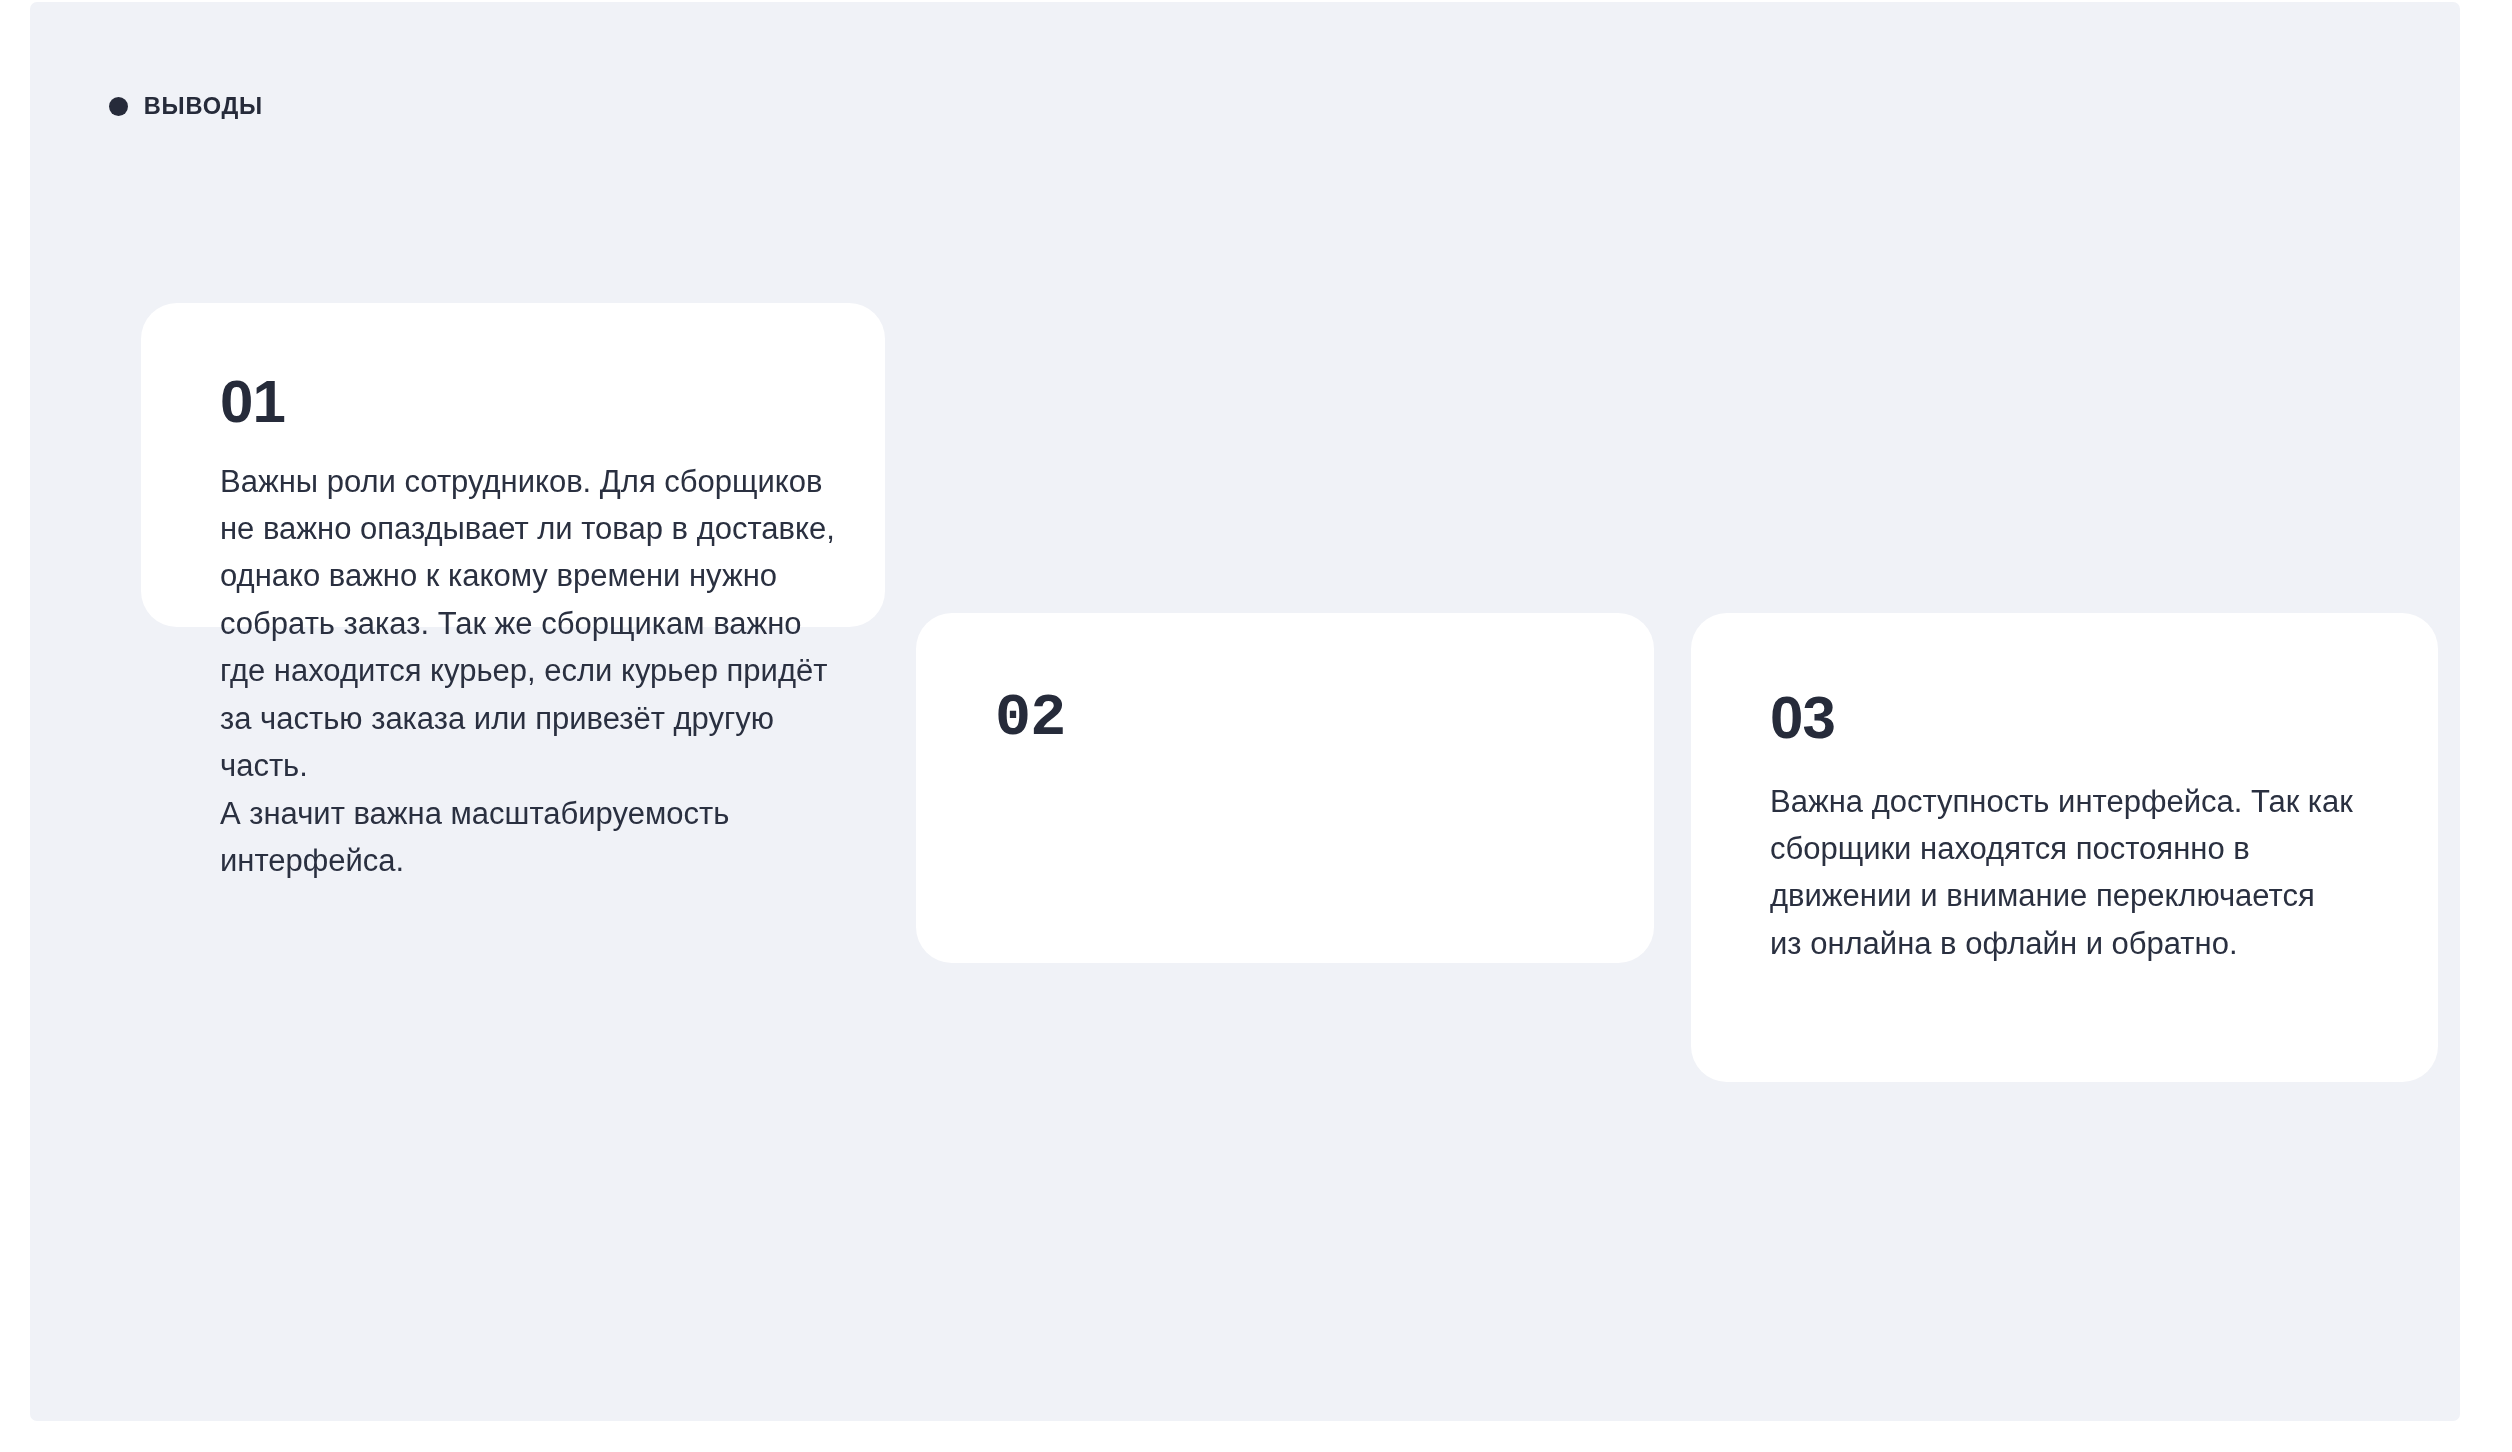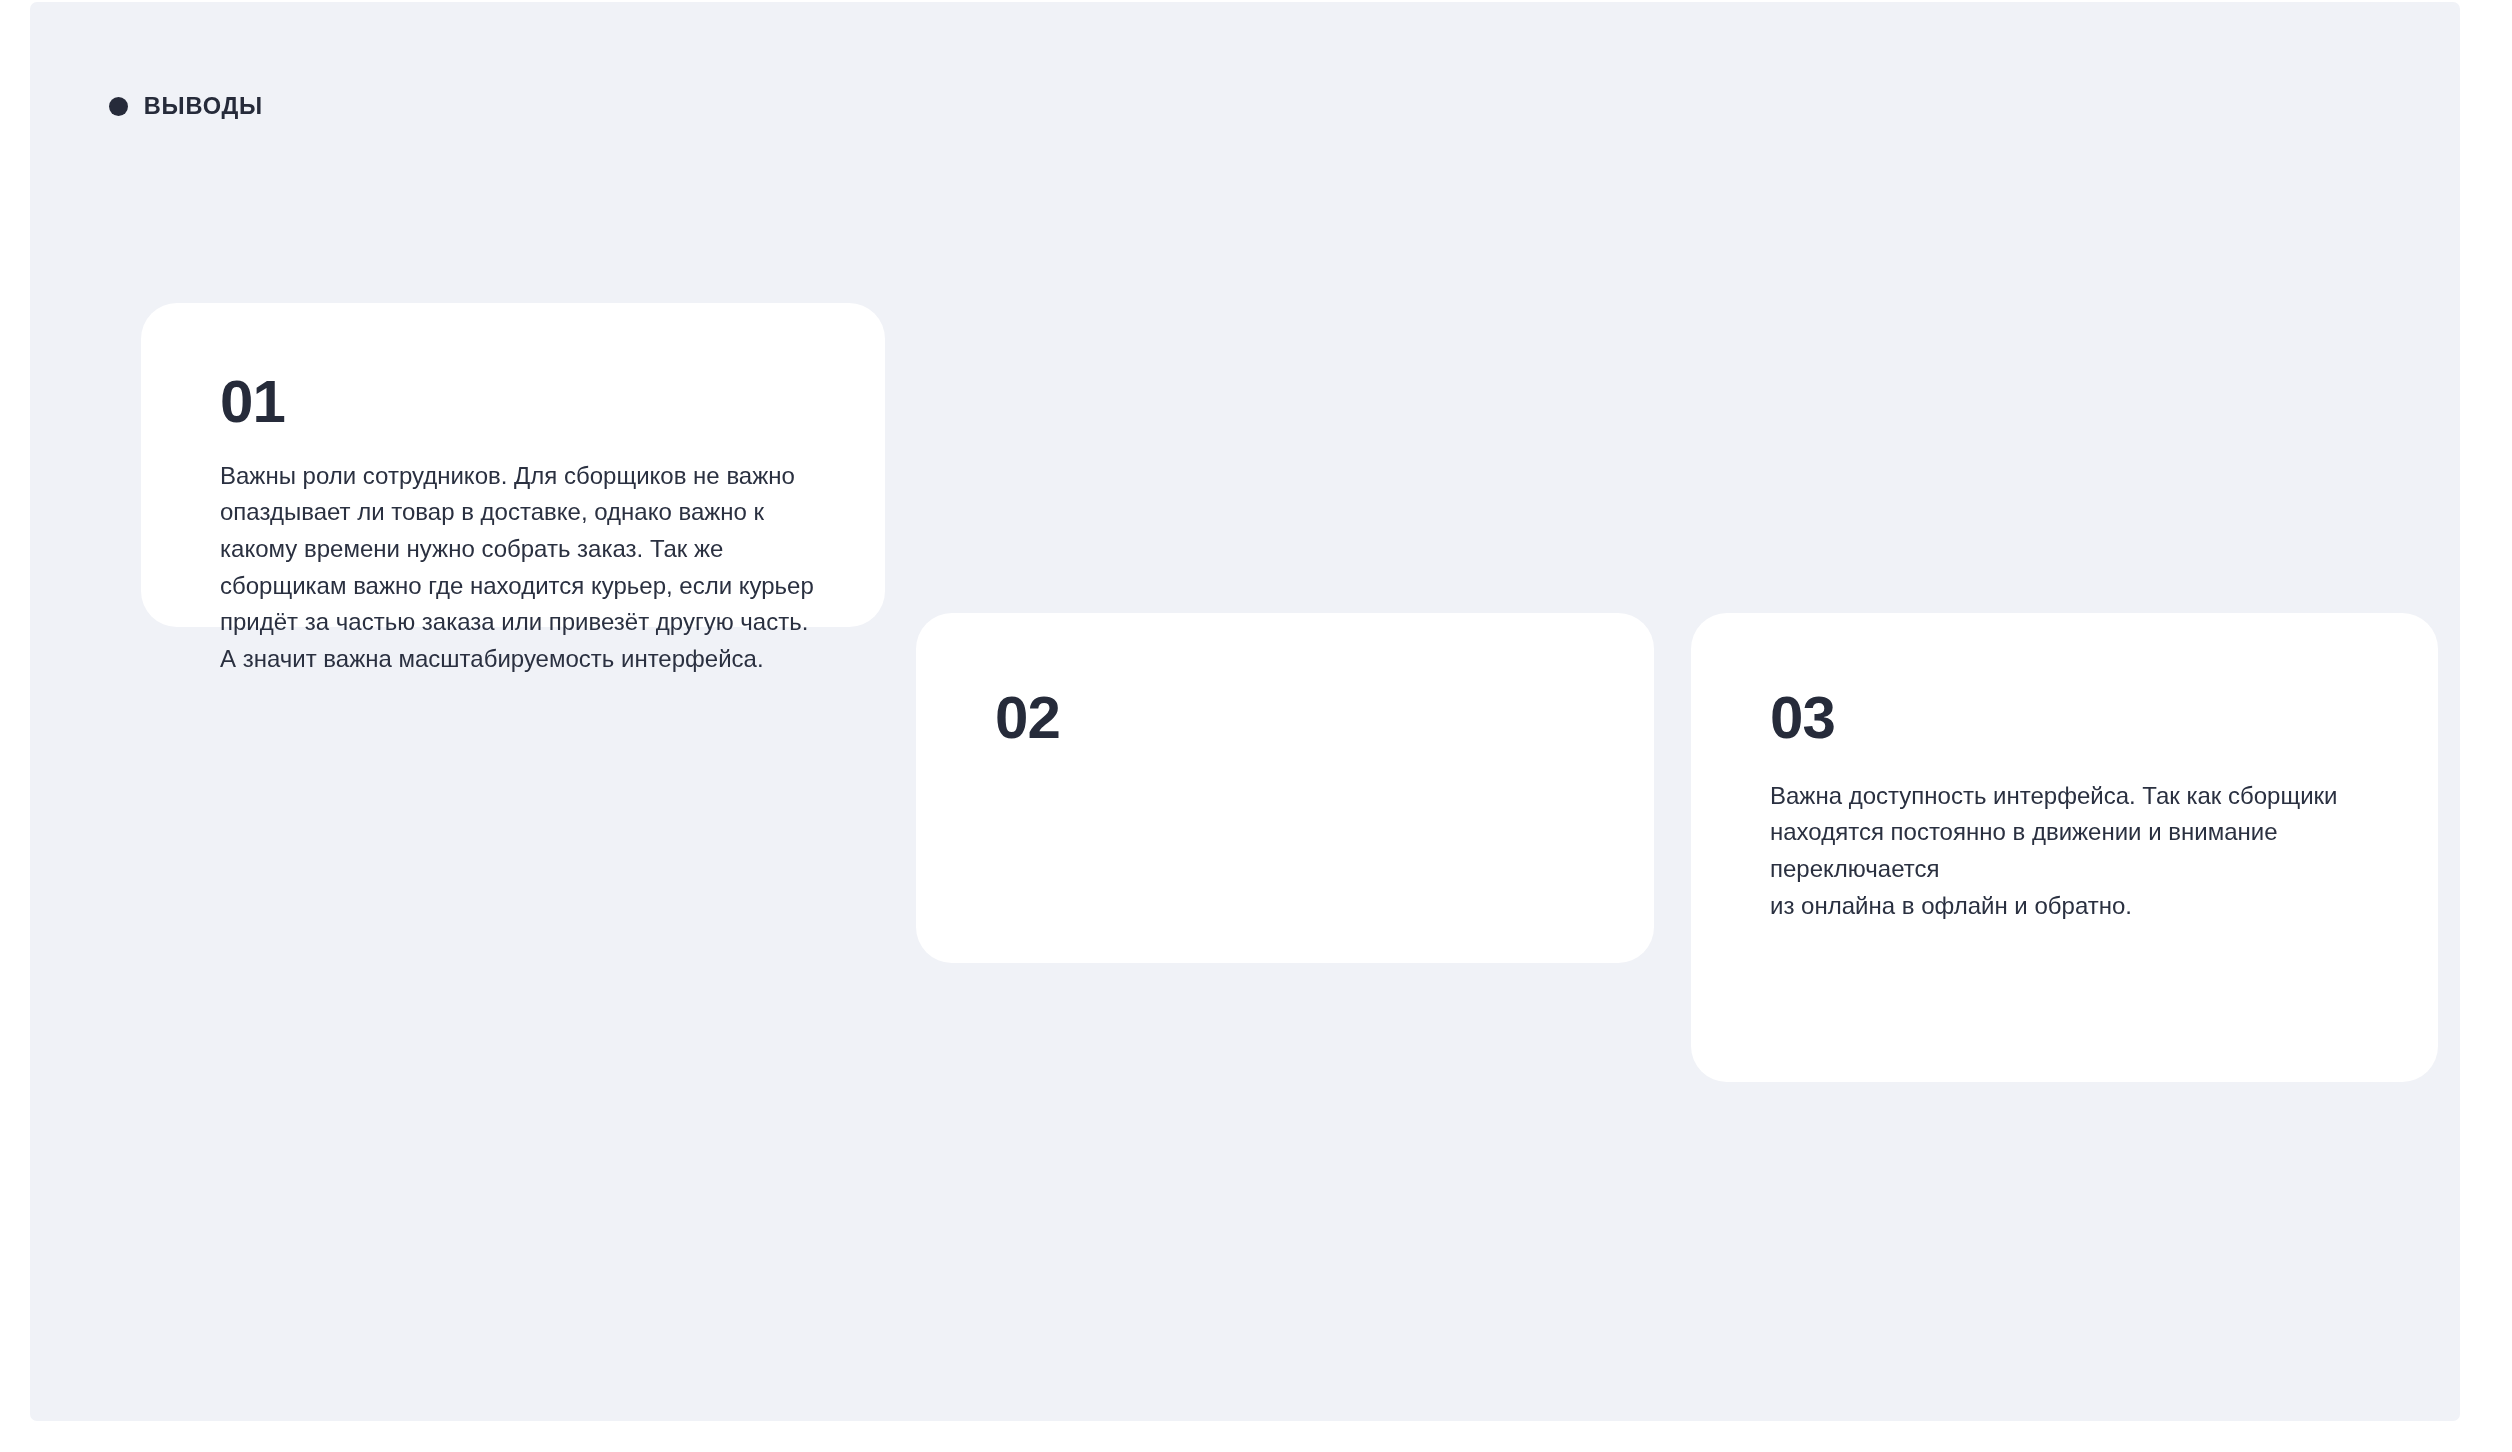--- a/index.html
+++ b/index.html
@@ -62,21 +62,21 @@
   .card-num {
     position: absolute;
     font-size: 60px;
     font-weight: 700;
     color: #262B3A;
     line-height: 1;
     letter-spacing: -0.8px;
   }
   .card-body {
     position: absolute;
-    font-size: 24px;
+    font-size: 31px;
     font-weight: 400;
     color: #2A3040;
     line-height: 1.53;
     white-space: pre-line;
   }
 
   
   #card-1 {
     left: 111px;
     top: 301px;
@@ -85,20 +85,21 @@
   }
   #card-1 .card-num { left: 79px; top: 69px; text-align: center; }
   #card-1 .card-body { left: 79px; top: 155px; width: 620px; }
 
   
   #card-2 {
     left: 886px;
     top: 611px;
     width: 738px;
     height: 350px;
+    font-family: Liberation Mono, monospace;
   }
   #card-2 .card-num { left: 79px; top: 75px; }
   #card-2 .card-body { left: 79px; top: 165px; width: 605px; }
 
   
   #card-3 {
     left: 1661px;
     top: 611px;
     width: 747px;
     height: 469px;

